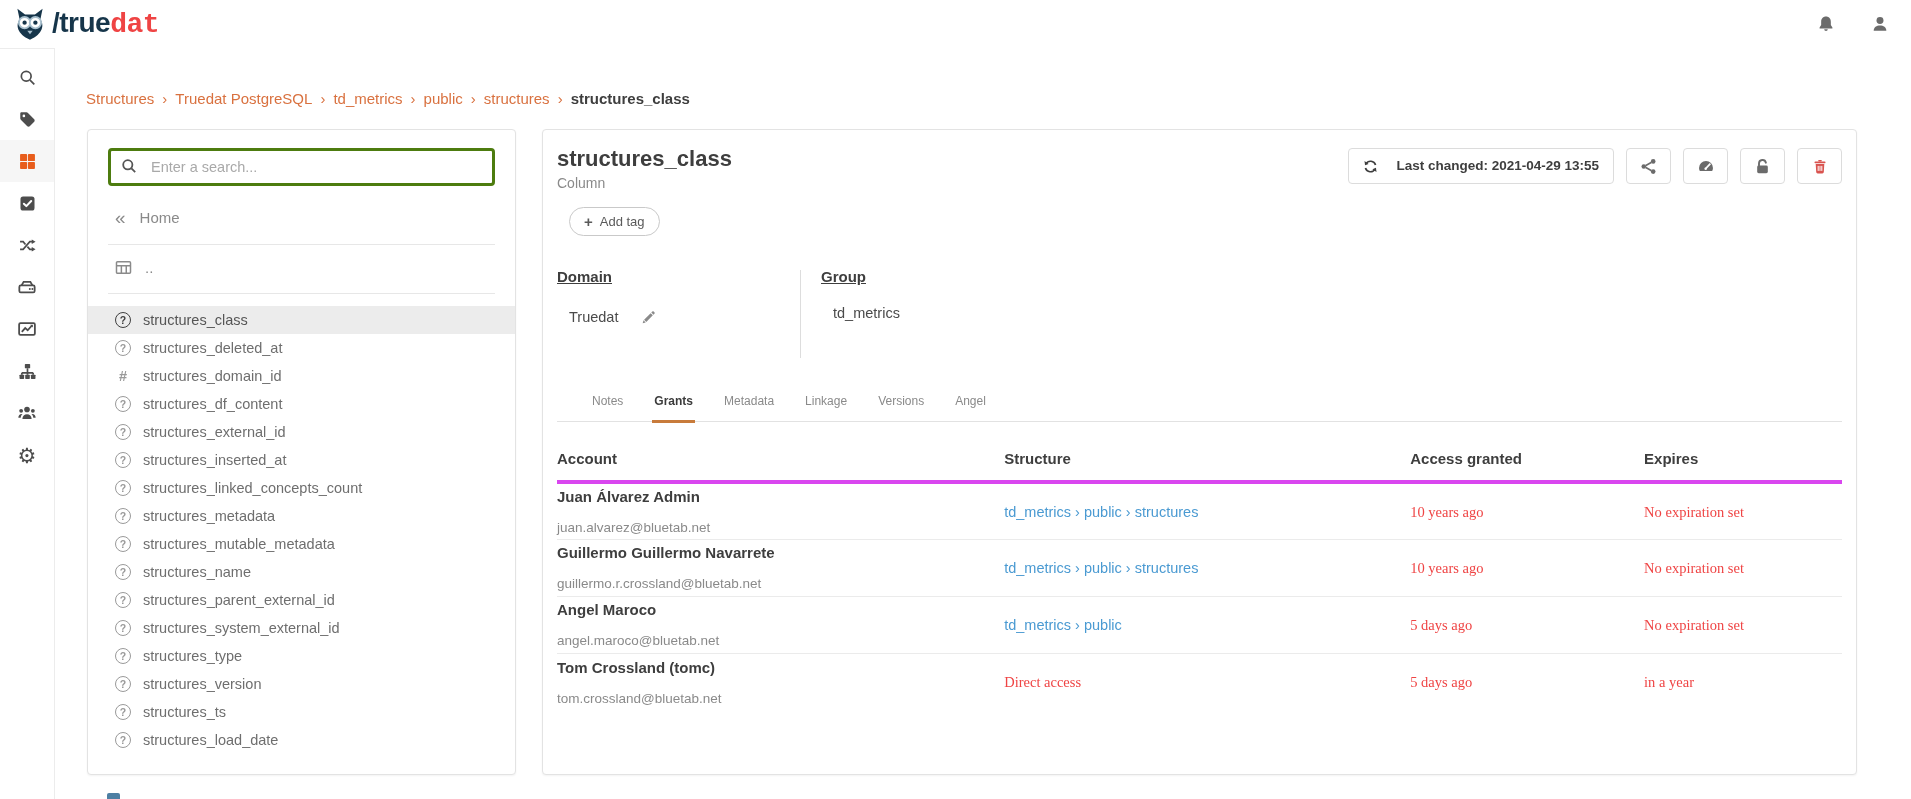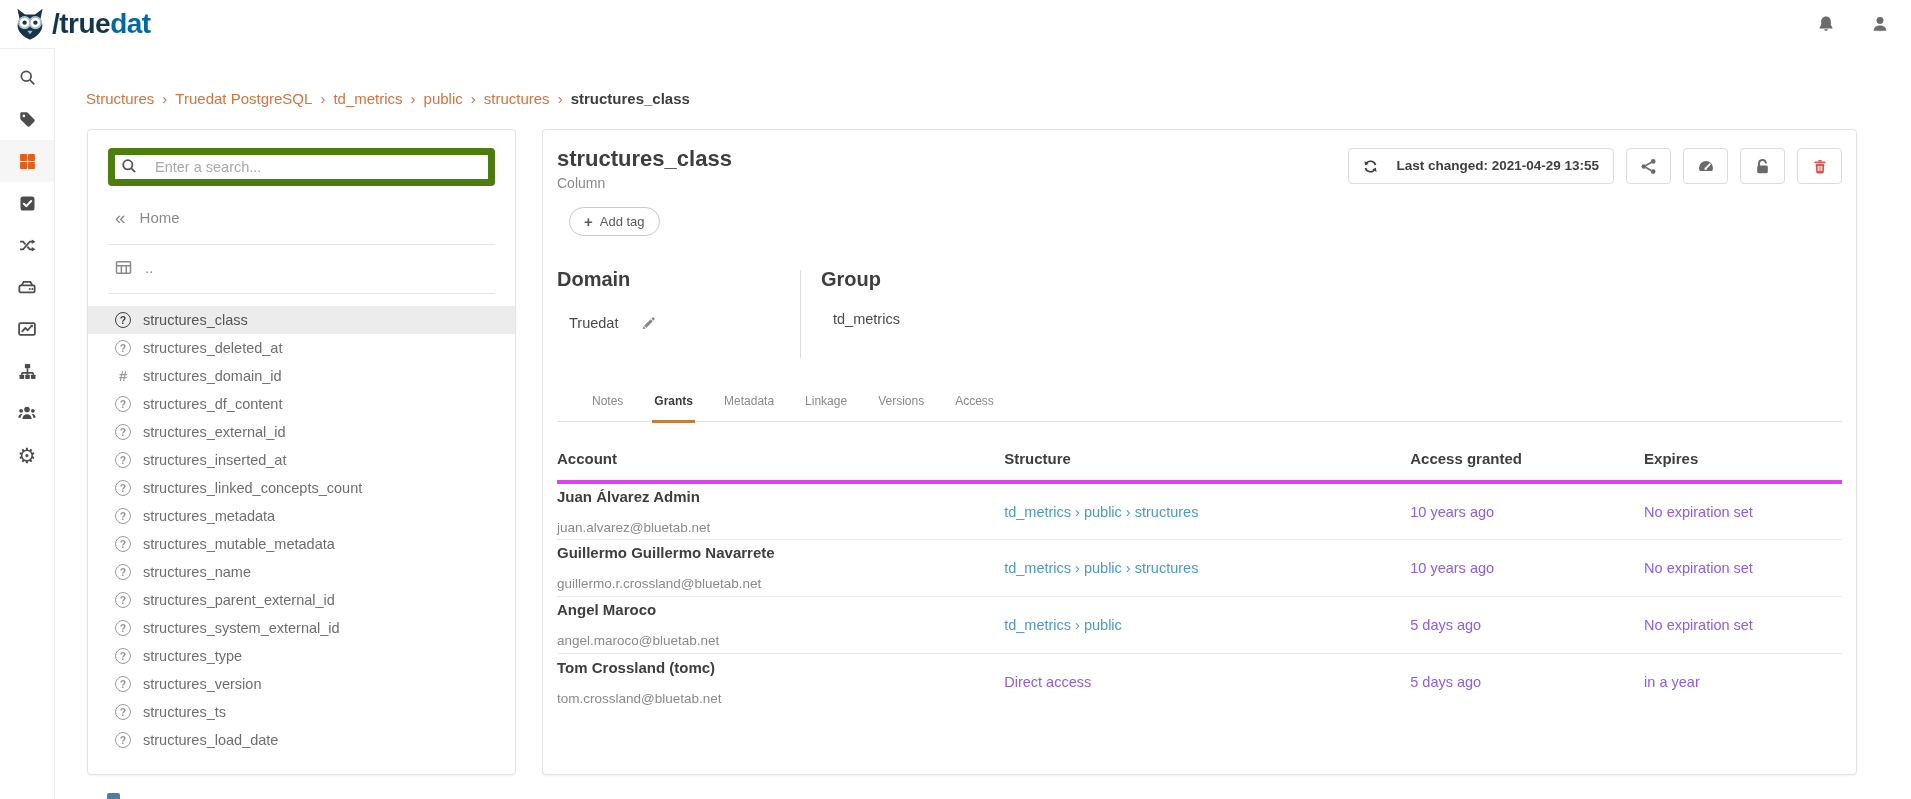--- a/index.html
+++ b/index.html
@@ -7,21 +7,21 @@
   body {
     width:1911px; height:799px; overflow:hidden; position:relative;
     background:#fff; font-family:"Liberation Sans", sans-serif; color:#3e3e3e;
   }
   
   .topbar { height:48px; display:flex; align-items:center; justify-content:space-between; padding:0 18px 0 12px; }
   .logo { display:flex; align-items:center; gap:4px; }
   .logo svg { width:36px; height:36px; }
   .logo-text { font-size:28px; font-weight:bold; letter-spacing:-0.5px; line-height:1; }
   .logo-true { color:#16354a; }
-  .logo-dat { color:#0369a1; }
+  .logo-dat { color:#ef4444;font-family:Liberation Mono, monospace; }
   .topbar-right { display:flex; align-items:center; gap:28px; }
   .topbar-right .tb-btn { background:none; border:none; padding:4px; cursor:pointer; line-height:0; }
   
   .rail {
     position:absolute; top:48px; left:0; bottom:0; width:55px;
     border-right:1px solid #ececec; border-top:1px solid #ececec;
     display:flex; flex-direction:column; padding-top:7px; background:#fff; z-index:5;
   }
   .rail-btn { width:100%; height:42px; border:none; background:none; display:flex; align-items:center; justify-content:center; cursor:pointer; line-height:0; }
   .rail-btn.active { background:#f6f6f6; }
@@ -31,21 +31,21 @@
   .breadcrumb { margin:42px 0 0 30px; font-size:15px; }
   .bc-link { color:var(--accent); text-decoration:none; cursor:pointer; }
   .bc-sep { color:var(--accent); padding:0 8px; }
   .bc-current { color:#3e3e3e; font-weight:bold; }
   .panels { display:flex; gap:26px; margin:22px 0 0 31px; align-items:flex-start; }
   .card { background:#fff; border:1px solid #e3e3e3; border-radius:4px; box-shadow:0 1px 2px rgba(0,0,0,.05); }
   
   .left-card { width:429px; height:646px; padding:18px 20px; overflow:hidden; }
   .search-box { position:relative; }
   .search-box input {
-    width:100%; height:38px; border:7px solid #4d7c0f; border-radius:4px;
+    width:100%; height:38px; border:3px solid #4d7c0f; border-radius:4px;
     padding:0 10px 0 40px; font-size:14.5px; color:#555; outline:none;
     font-family:"Liberation Sans", sans-serif;
   }
   .search-box input::placeholder { color:#a9a9a9; }
   .search-box .s-icon { position:absolute; left:13px; top:10px; line-height:0; }
   .home-row { margin:22px 0 0 7px; display:flex; align-items:center; gap:14px; color:#8a8a8a; font-size:15px; cursor:pointer; }
   .chev { font-size:19px; color:#8a8a8a; line-height:1; }
   .hr { border:none; border-top:1px solid #e7e7e7; margin:17px 0 0; }
   .parent-row { margin:14px 0 0 7px; display:flex; align-items:center; gap:13px; color:#8a8a8a; font-size:14.5px; cursor:pointer; line-height:0; }
   .parent-row .p-label { line-height:1; font-size:15px; }
@@ -71,41 +71,41 @@
   }
   .icon-btn { width:45px; height:36px; border:1px solid #dcdcdc; border-radius:4px; background:#fff; display:flex; align-items:center; justify-content:center; cursor:pointer; line-height:0; }
   .add-tag {
     margin:16px 0 0 12px; height:29px; display:inline-flex; align-items:center; gap:7px; padding:0 14px;
     border:1px solid #c9c9c9; border-radius:15px; background:#fff; cursor:pointer;
     font-size:13px; color:#5a5a5a; font-family:"Liberation Sans", sans-serif;
   }
   .plus-glyph { font-size:15px; font-weight:bold; color:#5a5a5a; line-height:1; }
   .domain-group { display:flex; margin-top:32px; }
   .dg-col1 { width:243px; }
-  .dg-label { font-size:20px; font-weight:bold; color:#3e3e3e; }
+  .dg-label { font-size:15px; font-weight:bold; color:#3e3e3e;text-decoration:underline; }
   .dg-value-row { margin:24px 0 0 12px; display:flex; align-items:center; gap:23px; font-size:14.5px; color:#4a4a4a; }
   .dg-vdiv { width:1px; background:#ddd; height:88px; margin-top:2px; }
   .dg-col2 { padding-left:20px; }
   .dg-col2 .dg-value-row { margin-top:20px; }
   .pencil-btn { background:none; border:none; padding:0; cursor:pointer; line-height:0; }
   
   .tabs { margin-top:30px; border-bottom:1px solid #e2e2e2; padding-left:33px; display:flex; gap:27px; }
   .tab { padding:6px 2px 12px; font-size:12px; color:#8a8a8a; cursor:pointer; border-bottom:3px solid transparent; margin-bottom:-2px; }
   .tab.active { color:#3c3c3c; font-weight:bold; border-bottom-color:var(--tab-underline); }
   
   .grants { margin-top:12px; }
   table { width:100%; border-collapse:collapse; table-layout:fixed; }
   col.c-account { width:34.8%; } col.c-structure { width:31.6%; } col.c-access { width:18.2%; } col.c-expires { width:15.4%; }
   th { text-align:left; font-size:15px; font-weight:bold; color:#3e3e3e; padding:16px 0 13px; border-bottom:4px solid #d946ef; }
   td { height:57px; border-bottom:1px solid #ebebeb; vertical-align:middle; padding:0; }
   tr:last-child td { border-bottom:none; }
   .acct-name { font-size:15px; font-weight:bold; color:#3e3e3e; }
   .acct-email { font-size:13.5px; color:#8a8a8a; margin-top:15px; }
   .struct-link { font-size:14.5px; color:var(--link); text-decoration:none; cursor:pointer; }
-  .muted-cell { font-size:14.5px; color:#8b5cf6; }
+  .muted-cell { font-size:14.5px; color:#ef4444;font-family:Liberation Serif, serif; }
   
   .bottom-partial { position:absolute; left:107px; bottom:0; width:13px; height:6px; background:#4d7fa3; border-radius:2px 2px 0 0; }
   svg .st { stroke:#4d4d4d; stroke-width:1.6; fill:none; }
   svg .fl { fill:#4d4d4d; }
 </style>
 </head>
 <body>
 
 <header class="topbar">
   <div class="logo">
@@ -381,21 +381,21 @@
             </div>
         </div>
       </div>
 
       <div class="tabs" id="tabs">
           <span class="tab">Notes</span>
           <span class="tab active">Grants</span>
           <span class="tab">Metadata</span>
           <span class="tab">Linkage</span>
           <span class="tab">Versions</span>
-          <span class="tab">Access</span>
+          <span class="tab">Angel</span>
         </div>
 
       <div class="grants">
         <table>
           <colgroup>
               <col class="c-account">
               <col class="c-structure">
               <col class="c-access">
               <col class="c-expires">
             </colgroup>

